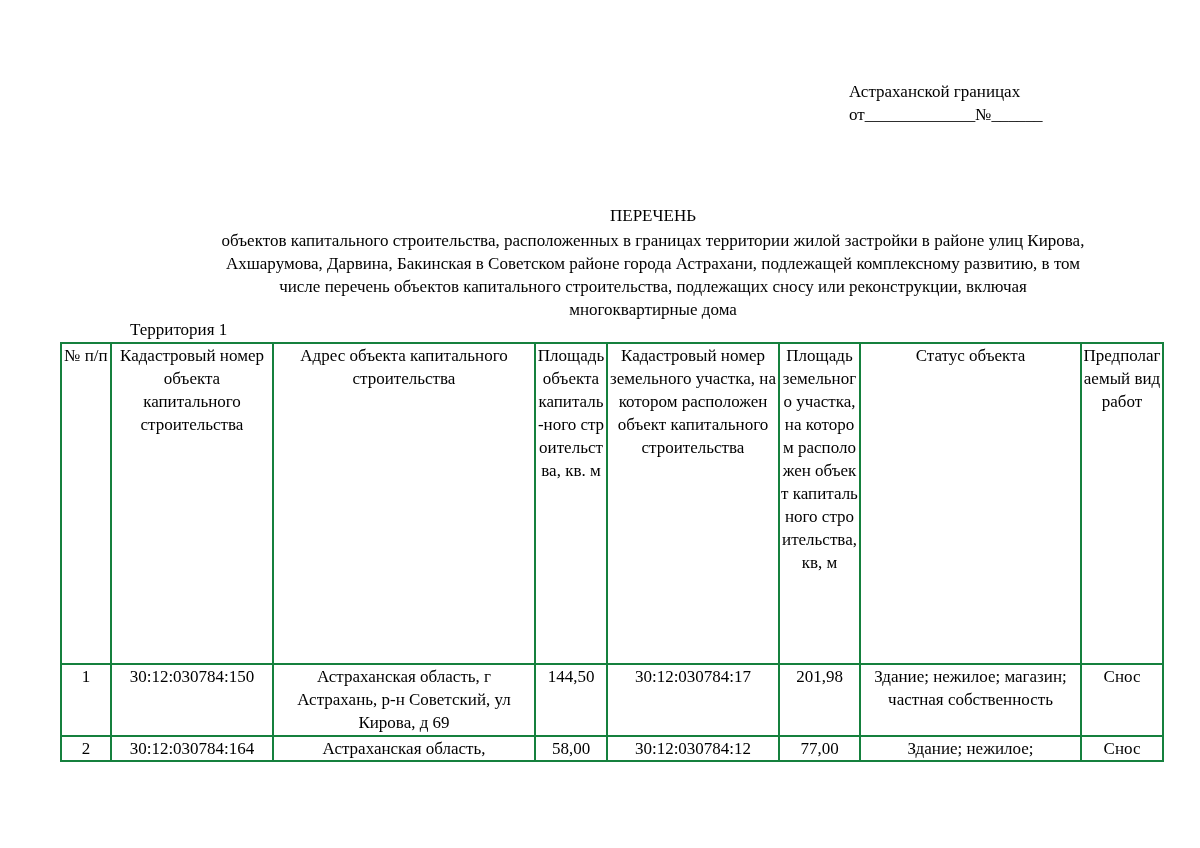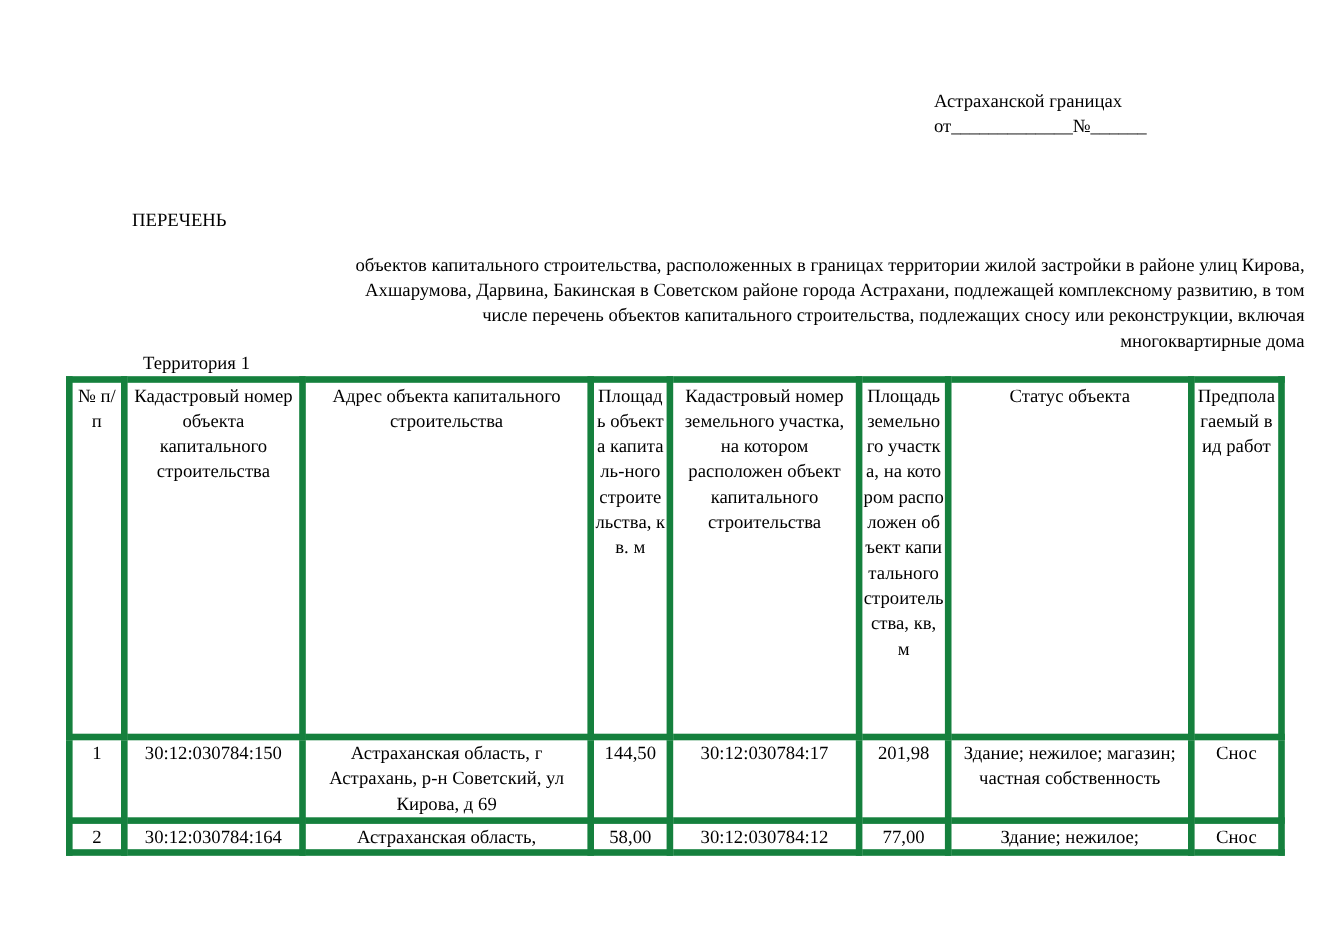--- a/index.html
+++ b/index.html
@@ -1,24 +1,24 @@
 <!DOCTYPE html>
 <html><head>
 <meta charset="utf-8">
 <style>
   html, body { margin:0; padding:0; background:#ffffff; }
   body { width:1200px; height:848px; position:relative; overflow:hidden;
          font-family:"Liberation Serif", "DejaVu Serif", serif; color:#000; font-size:17px; }
   .approval { position:absolute; left:849px; top:80px; line-height:23px; }
   .approval .t { margin-bottom:13px; }
-  .title { position:absolute; left:120px; width:1066px; top:188px; line-height:23px; }
-  .subtitle { position:absolute; left:120px; width:1066px; top:229px; text-align:right; line-height:23px; }
+  .title { position:absolute; left:120px; width:1066px; top:204px; text-align:center; line-height:23px; }
+  .subtitle { position:absolute; left:120px; width:1066px; top:229px; text-align:center; line-height:23px; }
   .territory { position:absolute; left:130px; top:319px; line-height:22px; }
   table { position:absolute; left:60px; top:342px; border-collapse:collapse; table-layout:fixed; }
-  td, th { border:6px solid #15803d; vertical-align:top; text-align:center; font-weight:normal;
+  td, th { border:2px solid #15803d; vertical-align:top; text-align:center; font-weight:normal;
            padding:0 1px; line-height:23px; font-size:17px; }
   th { padding-top:0; }
   .h-row th { height:319px; }
   .r1 td { height:70px; }
   .r2 td { height:21px; }
 </style>
 </head>
 <body>
 
 <div class="approval">

